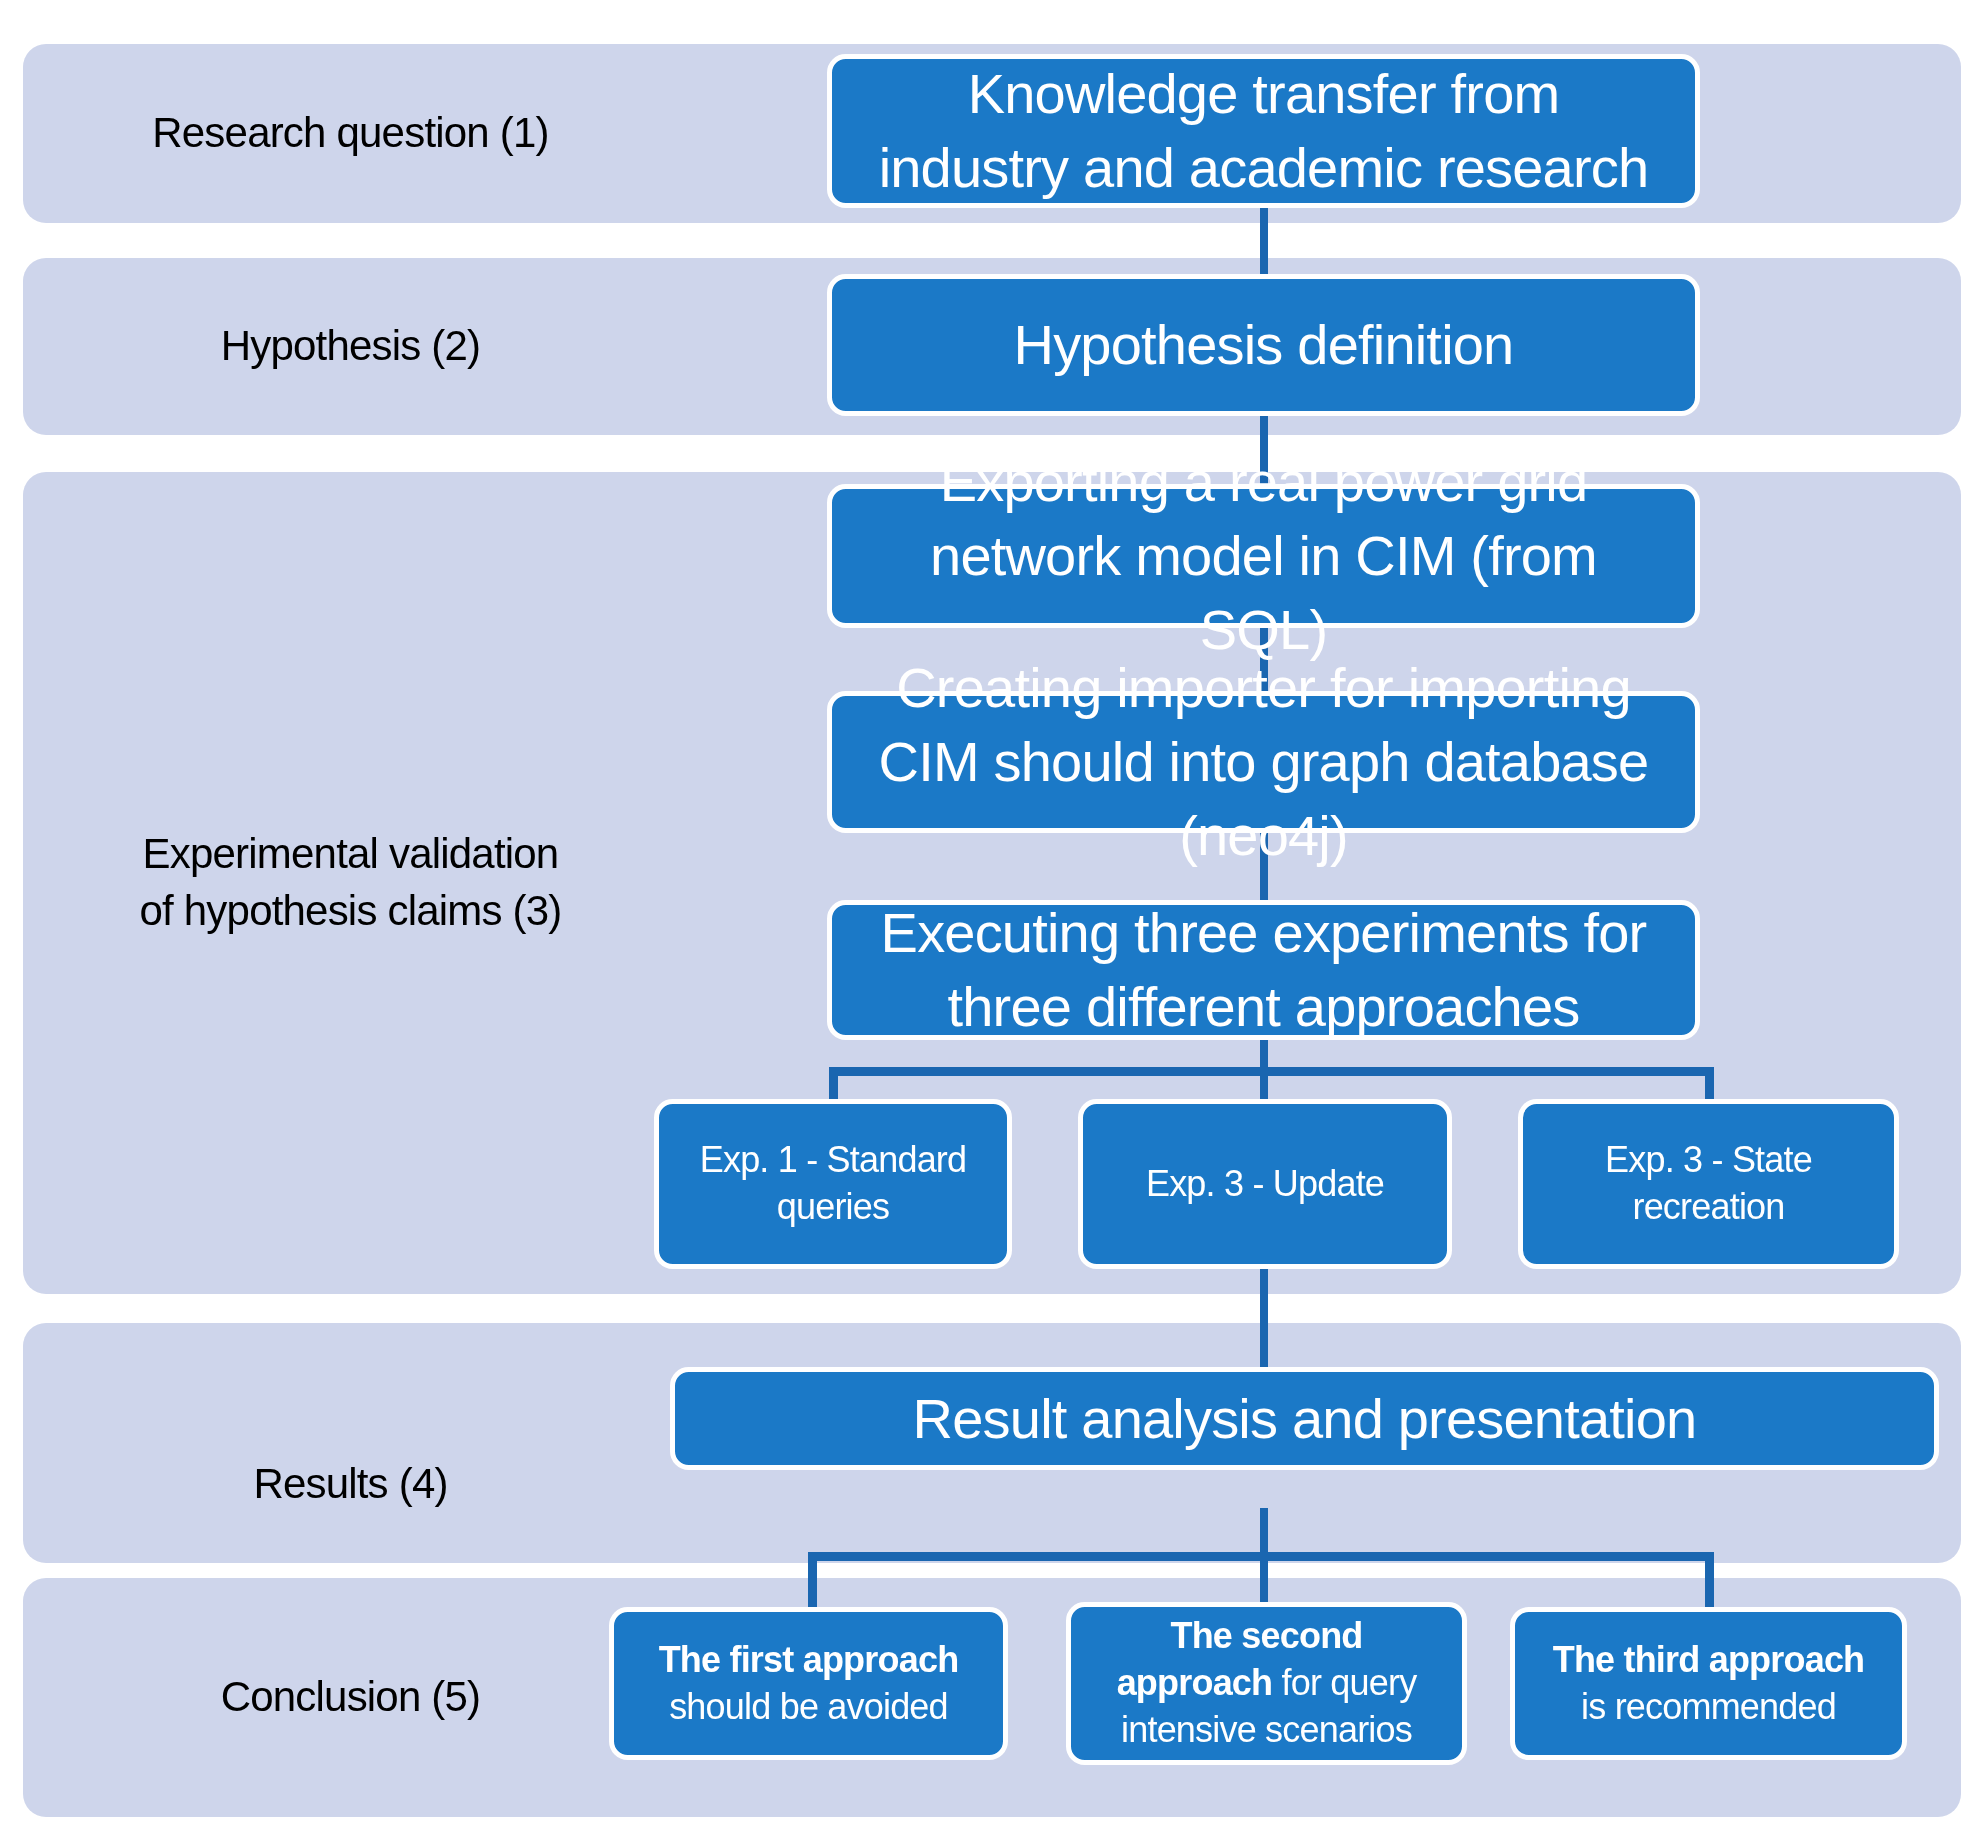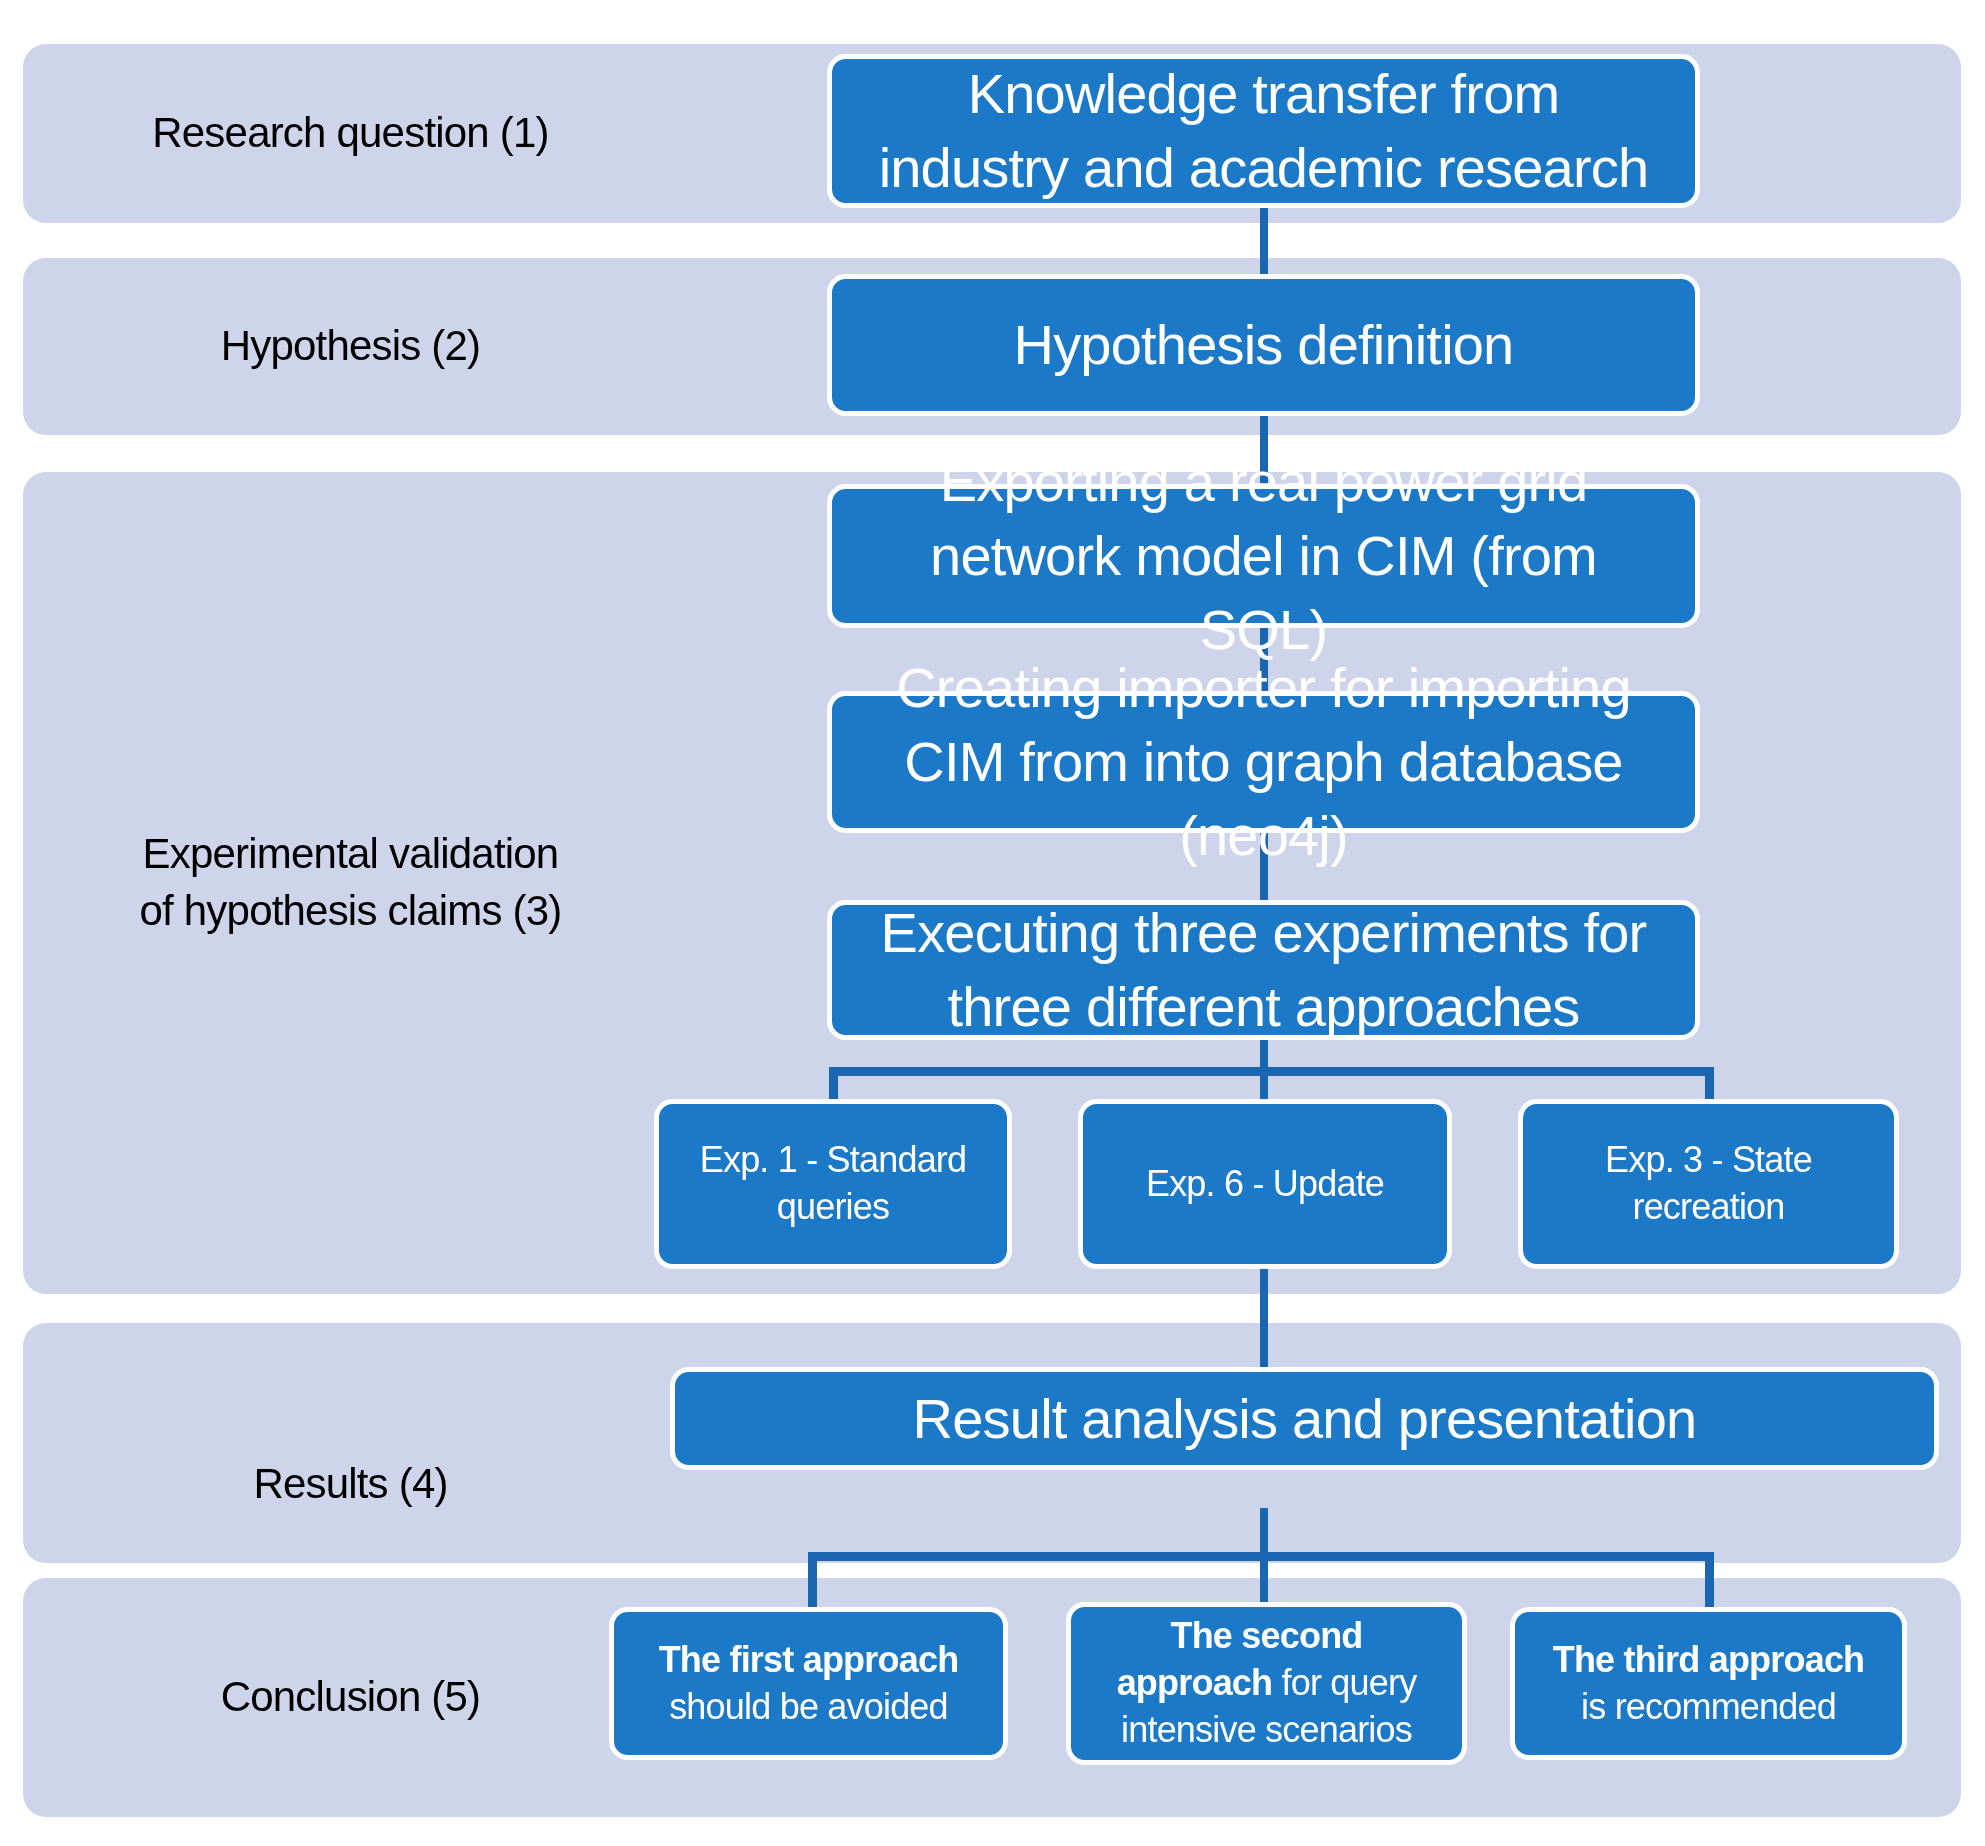--- a/index.html
+++ b/index.html
@@ -147,31 +147,31 @@
   <div class="node nA">
     <div>Knowledge transfer from industry and academic research</div>
   </div>
   <div class="node nB">
     <div>Hypothesis definition</div>
   </div>
   <div class="node nC">
     <div>Exporting a real power grid network model in CIM (from SQL)</div>
   </div>
   <div class="node nD">
-    <div>Creating importer for importing CIM from into graph database (neo4j)</div>
+    <div>Creating importer for importing CIM should into graph database (neo4j)</div>
   </div>
   <div class="node nE">
     <div>Executing three experiments for three different approaches</div>
   </div>
 
   <div class="node small nX1">
     <div>Exp. 1 - Standard queries</div>
   </div>
   <div class="node small nX2">
-    <div>Exp. 6 - Update</div>
+    <div>Exp. 3 - Update</div>
   </div>
   <div class="node small nX3">
     <div>Exp. 3 - State recreation</div>
   </div>
 
   <div class="node nF">
     <div>Result analysis and presentation</div>
   </div>
 
   <div class="node small nG1">

